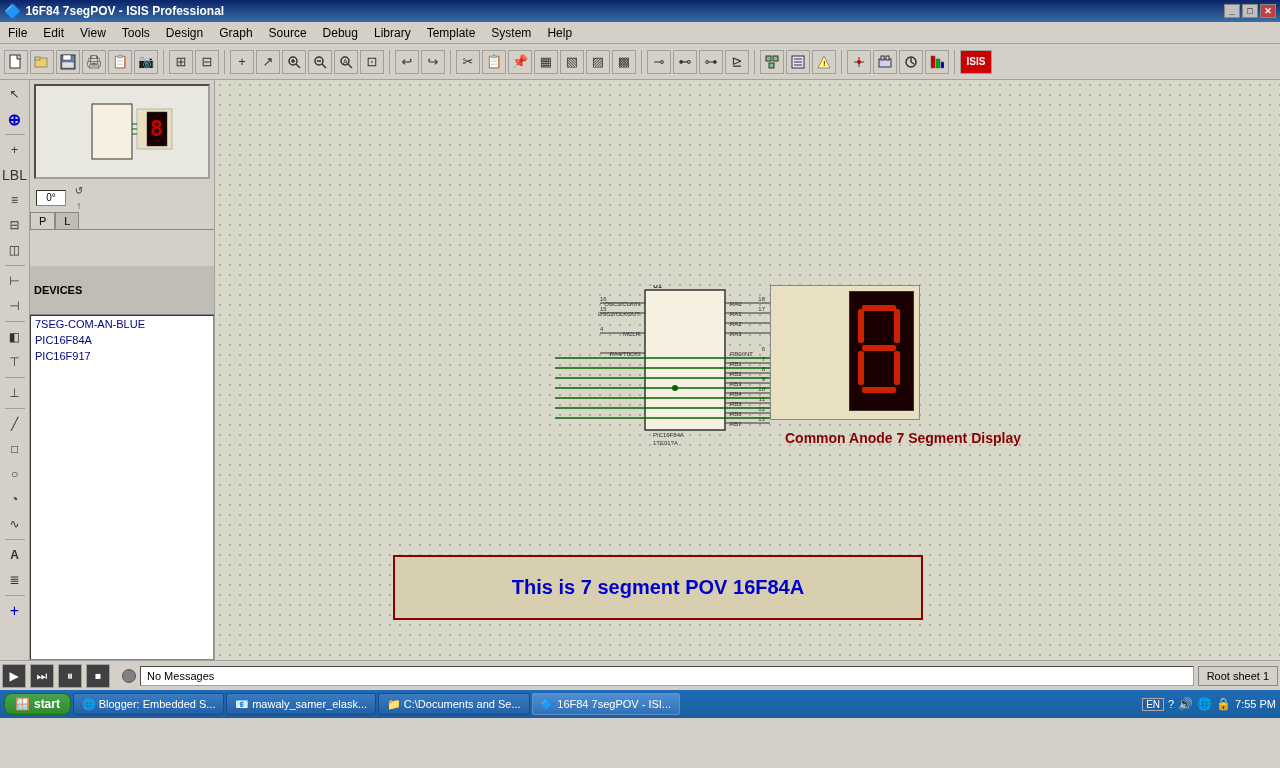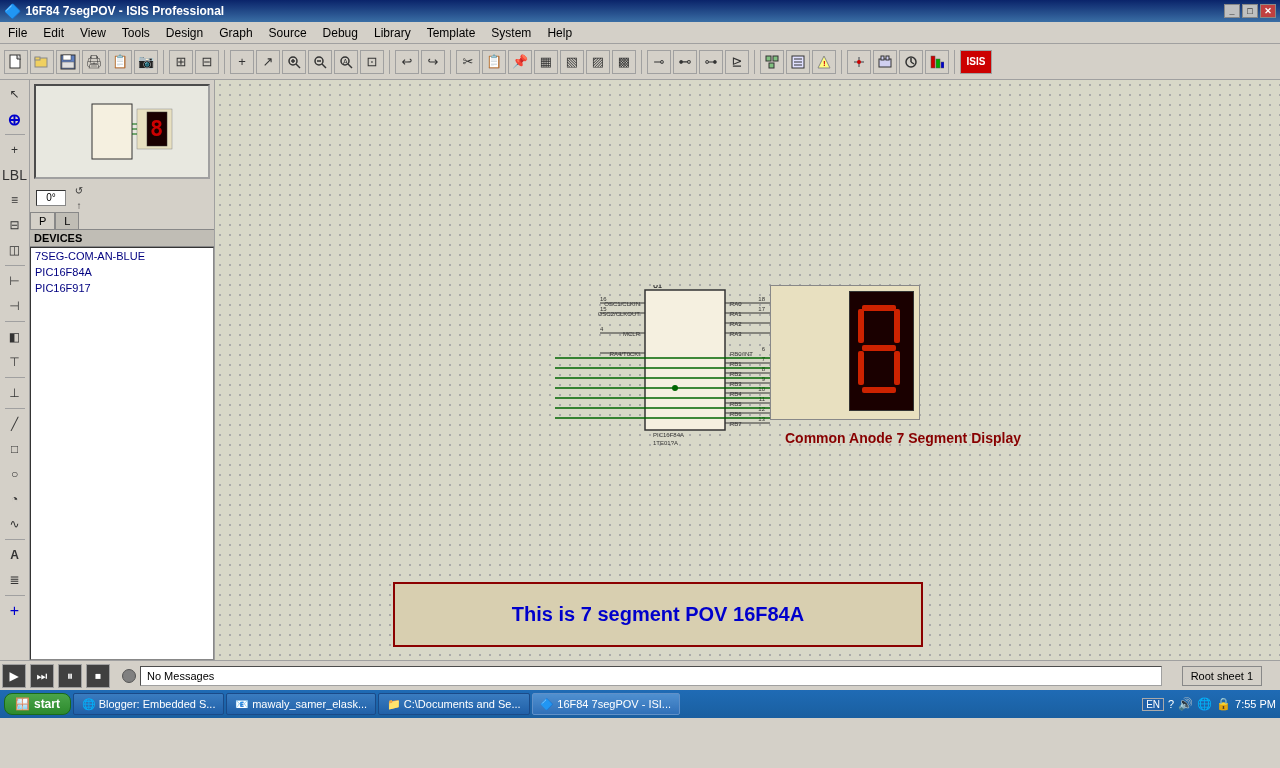--- a/index.html
+++ b/index.html
@@ -118,23 +118,24 @@
       cursor: pointer;
       background: #c0bdb5;
       border: 1px solid #888;
       border-bottom: none;
     }
     .comp-tab.active { background: #d4d0c8; }
 
     #devices-label {
       font-size: 11px;
       font-weight: bold;
-      padding: 2px 4px;
+      padding: 18px 4px;
       background: #c0bdb5;
       border-bottom: 1px solid #888;
+      margin-top: 36px;
     }
 
     #devices-list {
       flex: 1;
       overflow-y: auto;
       background: white;
       border: 1px inset #888;
       margin: 0;
     }
     .device-item {
@@ -172,21 +173,20 @@
       position: absolute;
       left: 175px;
       top: 475px;
       width: 530px;
       height: 65px;
       background: #d8cfb0;
       border: 1px solid #8b0000;
       display: flex;
       align-items: center;
       justify-content: center;
-      margin-top: 27px;
     }
     #text-box-text {
       font-size: 20px;
       font-weight: bold;
       color: #0000cc;
     }
 
     
     #ca-label {
       position: absolute;
@@ -226,21 +226,21 @@
       margin: 2px;
     }
     #sheet-tab {
       background: #d4d0c8;
       border: 1px solid #888;
       padding: 2px 8px;
       font-size: 11px;
       cursor: pointer;
       height: 20px;
       display: flex; align-items: center;
-      margin: 18px;
+      margin: 2px;
     }
 
     
     #taskbar {
       height: 28px;
       background: linear-gradient(to bottom, #1f6bb5, #1a5fa0);
       display: flex;
       align-items: center;
       gap: 2px;
       padding: 0 4px;

